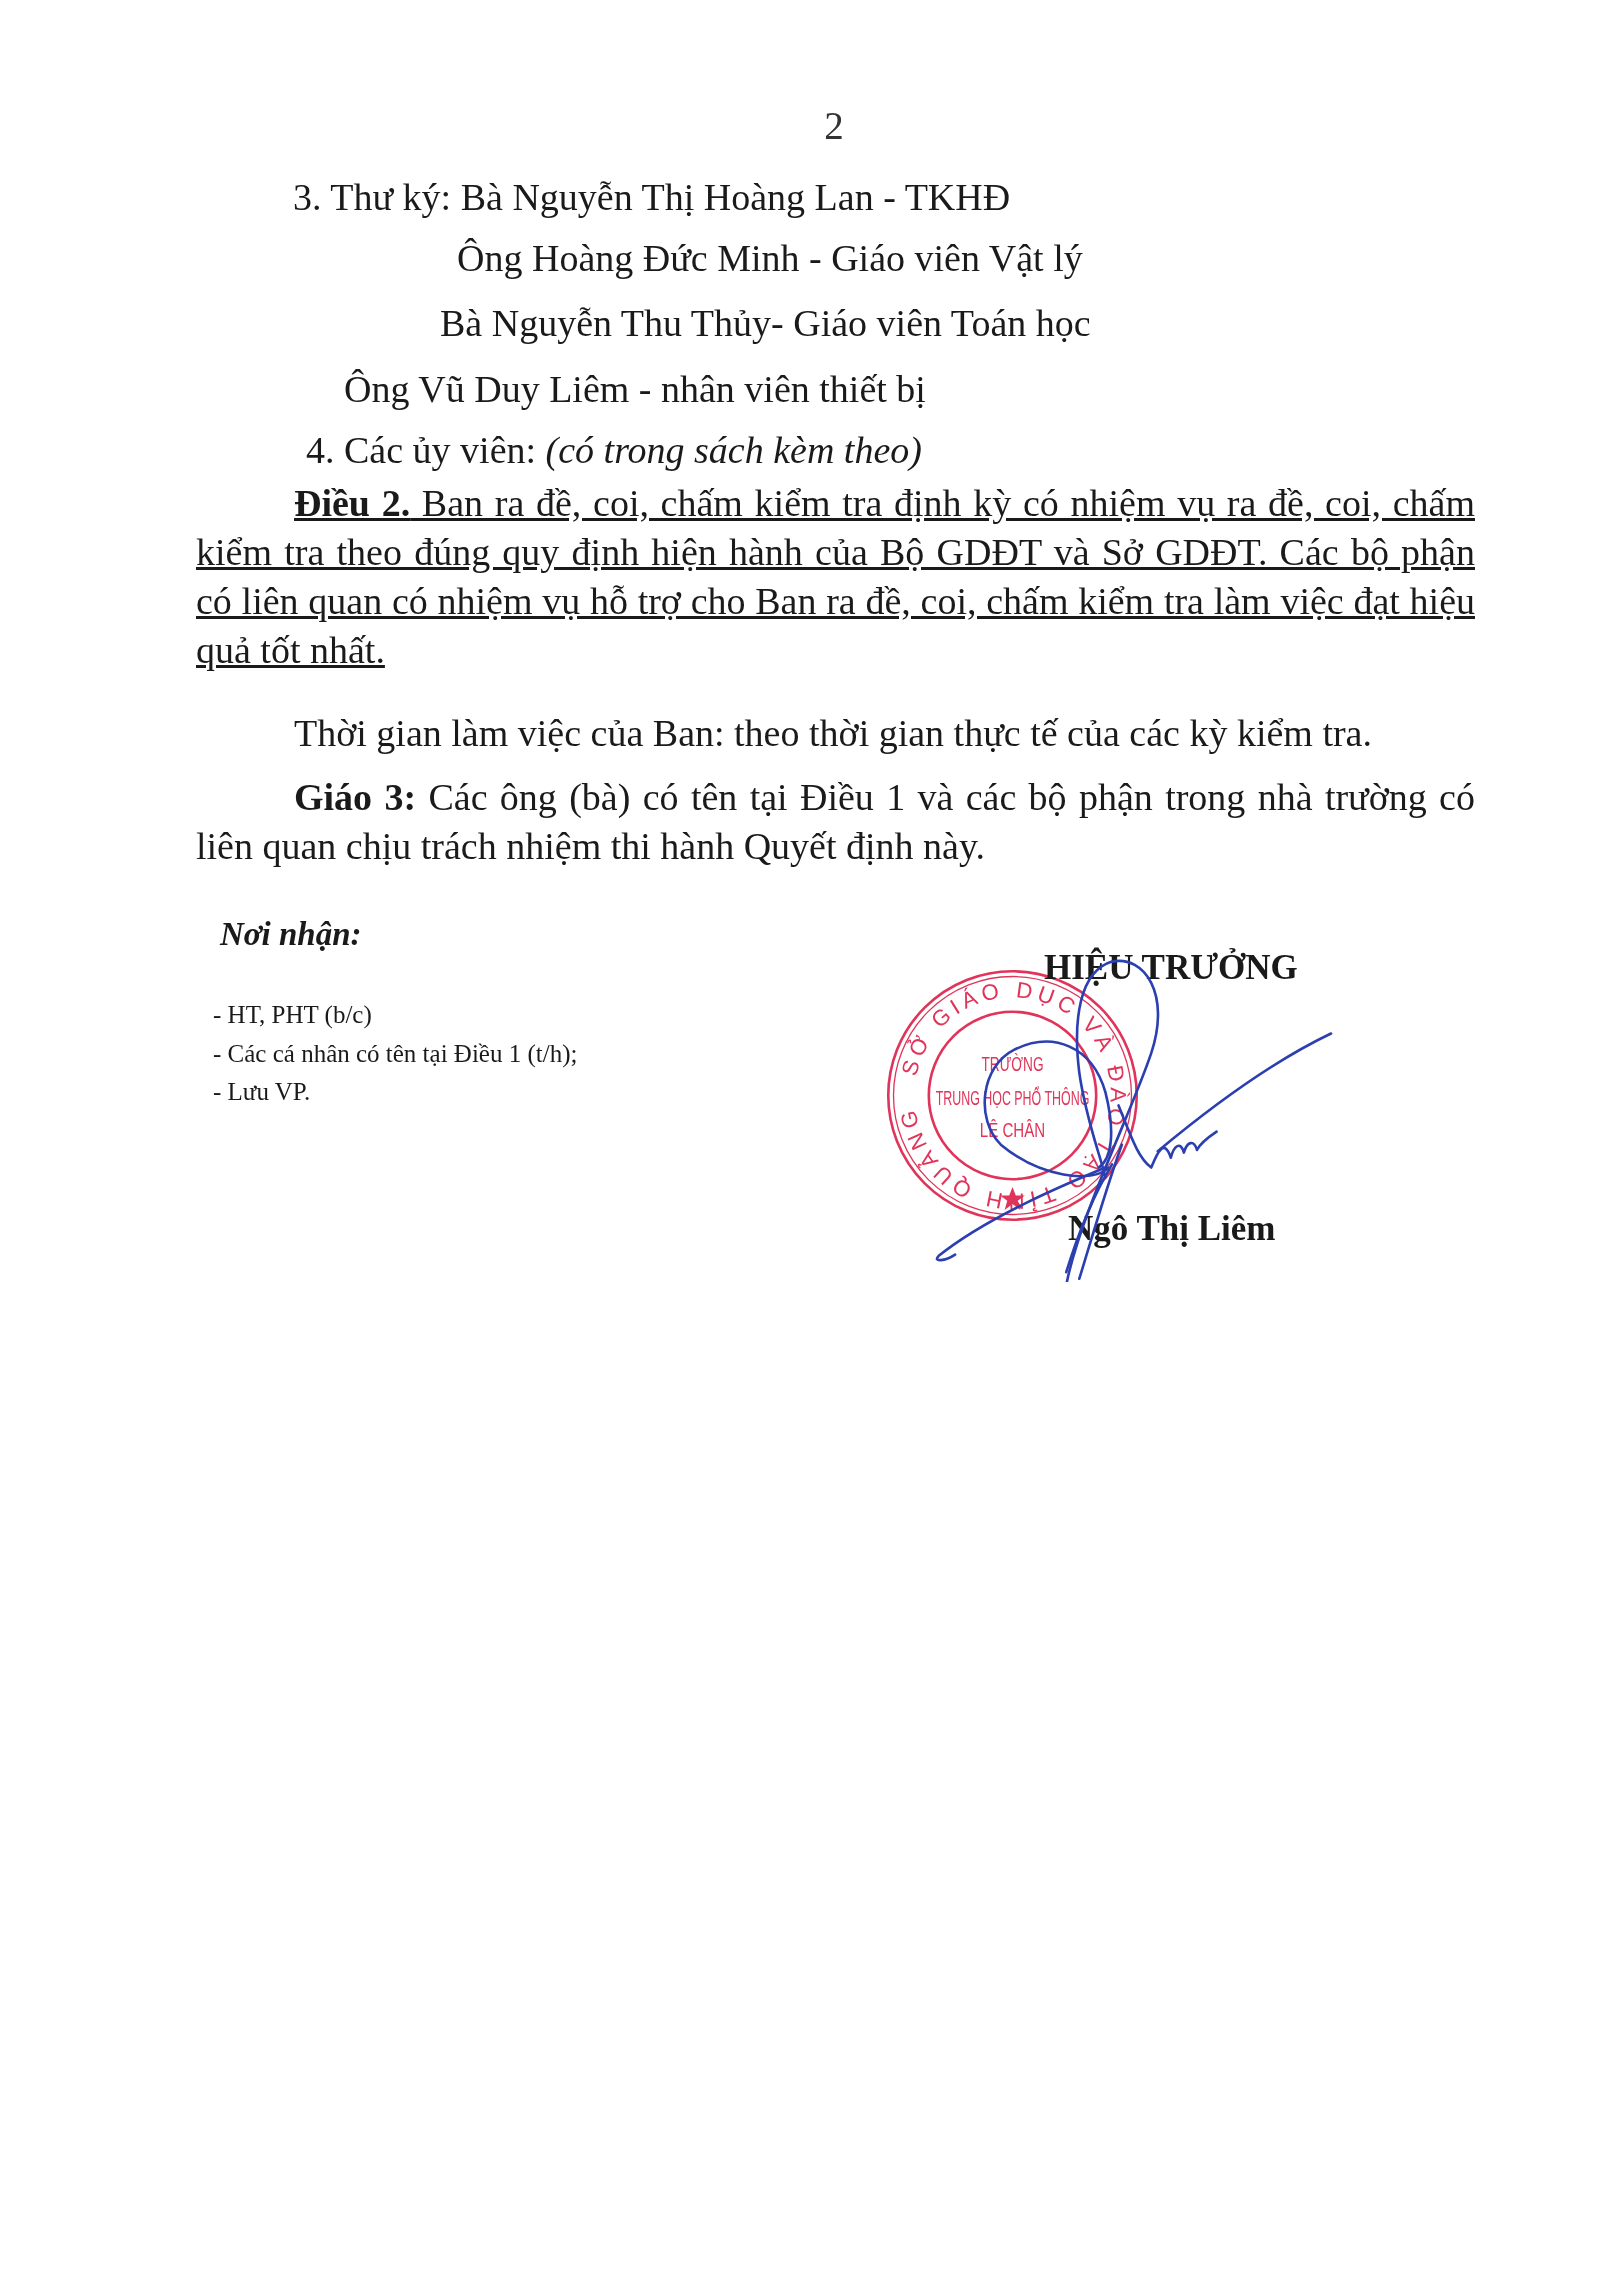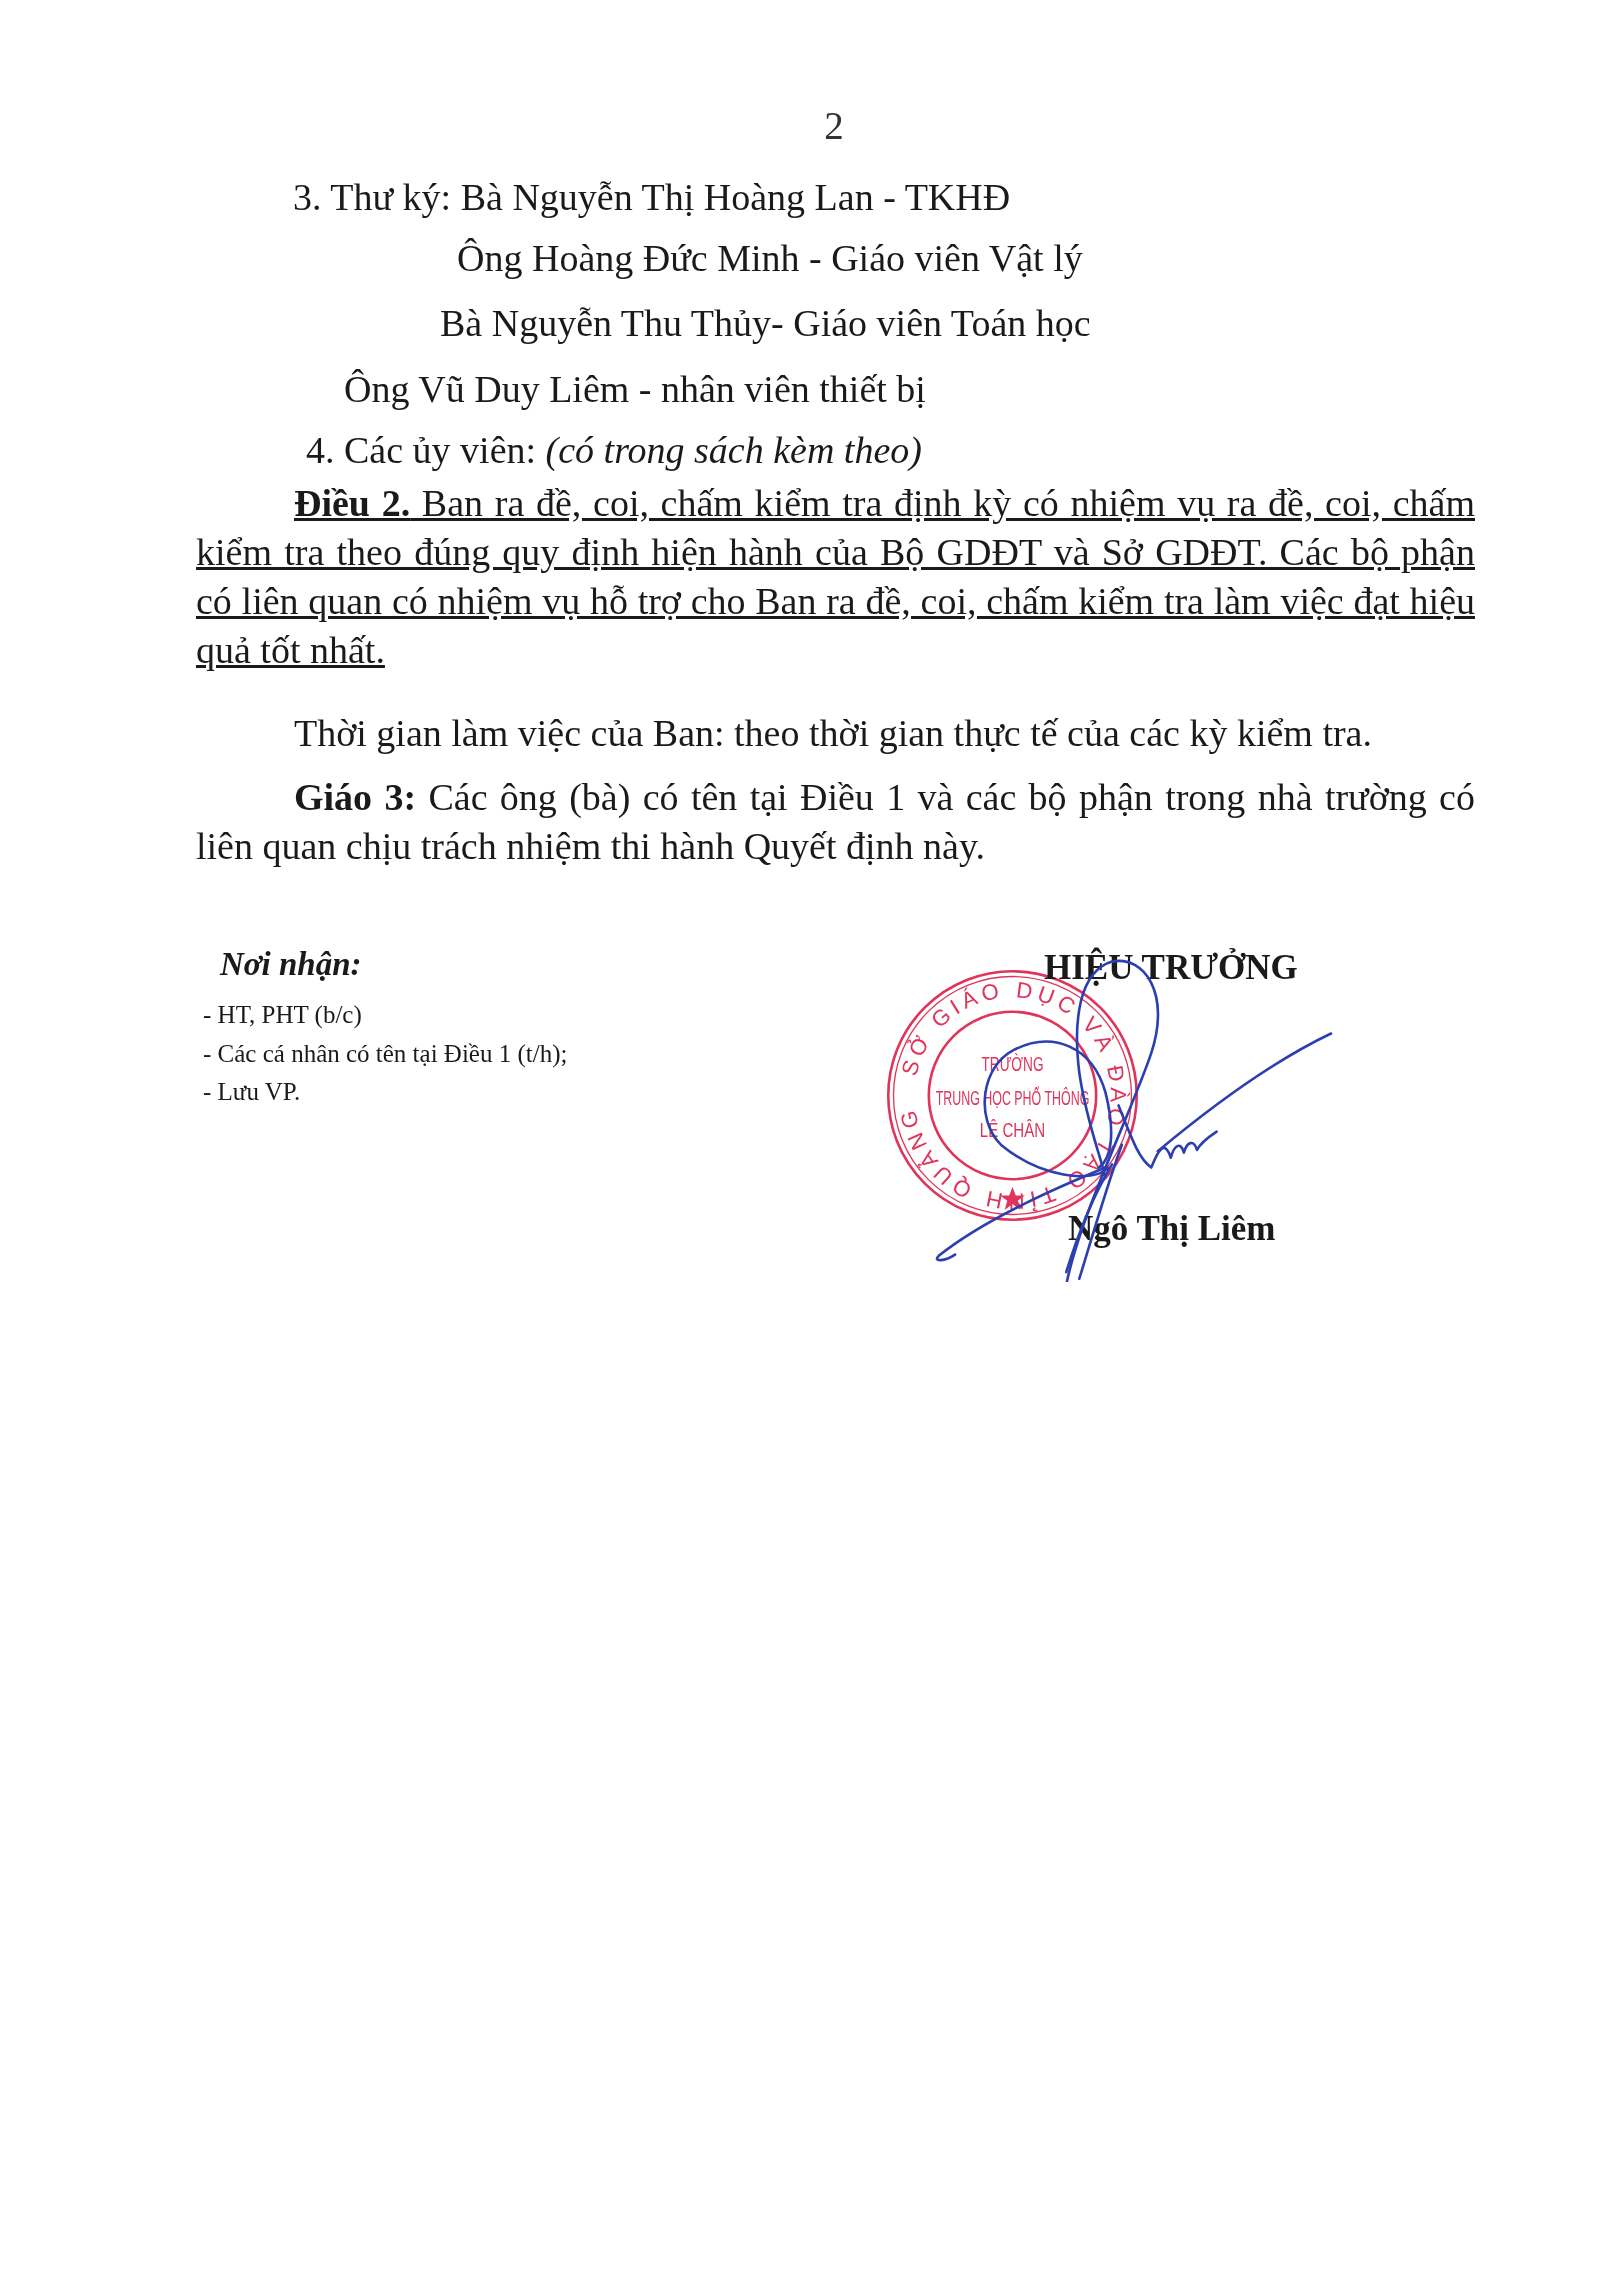--- a/index.html
+++ b/index.html
@@ -14,22 +14,22 @@
   .abs { position: absolute; white-space: nowrap; }
   .page-number { left: 811px; top: 103px; width: 46px; text-align: center; font-size: 39px; color: #333; }
   .line { font-size: 38px; line-height: 1; }
   .para {
     position: absolute; left: 196px; width: 1279px;
     font-size: 38px; line-height: 49px;
     text-align: justify; text-indent: 98px;
   }
   .para b { font-weight: bold; }
   .italic { font-style: italic; }
-  .recipients-title { left: 220px; top: 946px; font-size: 33px; font-weight: bold; font-style: italic; }
-  .recipient { left: 203px; font-size: 25px; }
+  .recipients-title { left: 220px; top: 916px; font-size: 33px; font-weight: bold; font-style: italic; }
+  .recipient { left: 213px; font-size: 25px; }
   .sign-title { left: 1044px; top: 948px; font-size: 35px; font-weight: bold; letter-spacing: 0px; text-align: center; }
   .sign-name { left: 1068px; top: 1209px; font-size: 35px; font-weight: bold; }
   .stamp { position: absolute; left: 885px; top: 968px; width: 255px; height: 255px; }
   .signature { position: absolute; left: 883px; top: 942px; width: 458px; height: 340px; }
 </style>
 </head>
 <body>
 
 <div class="abs page-number">2</div>
 

